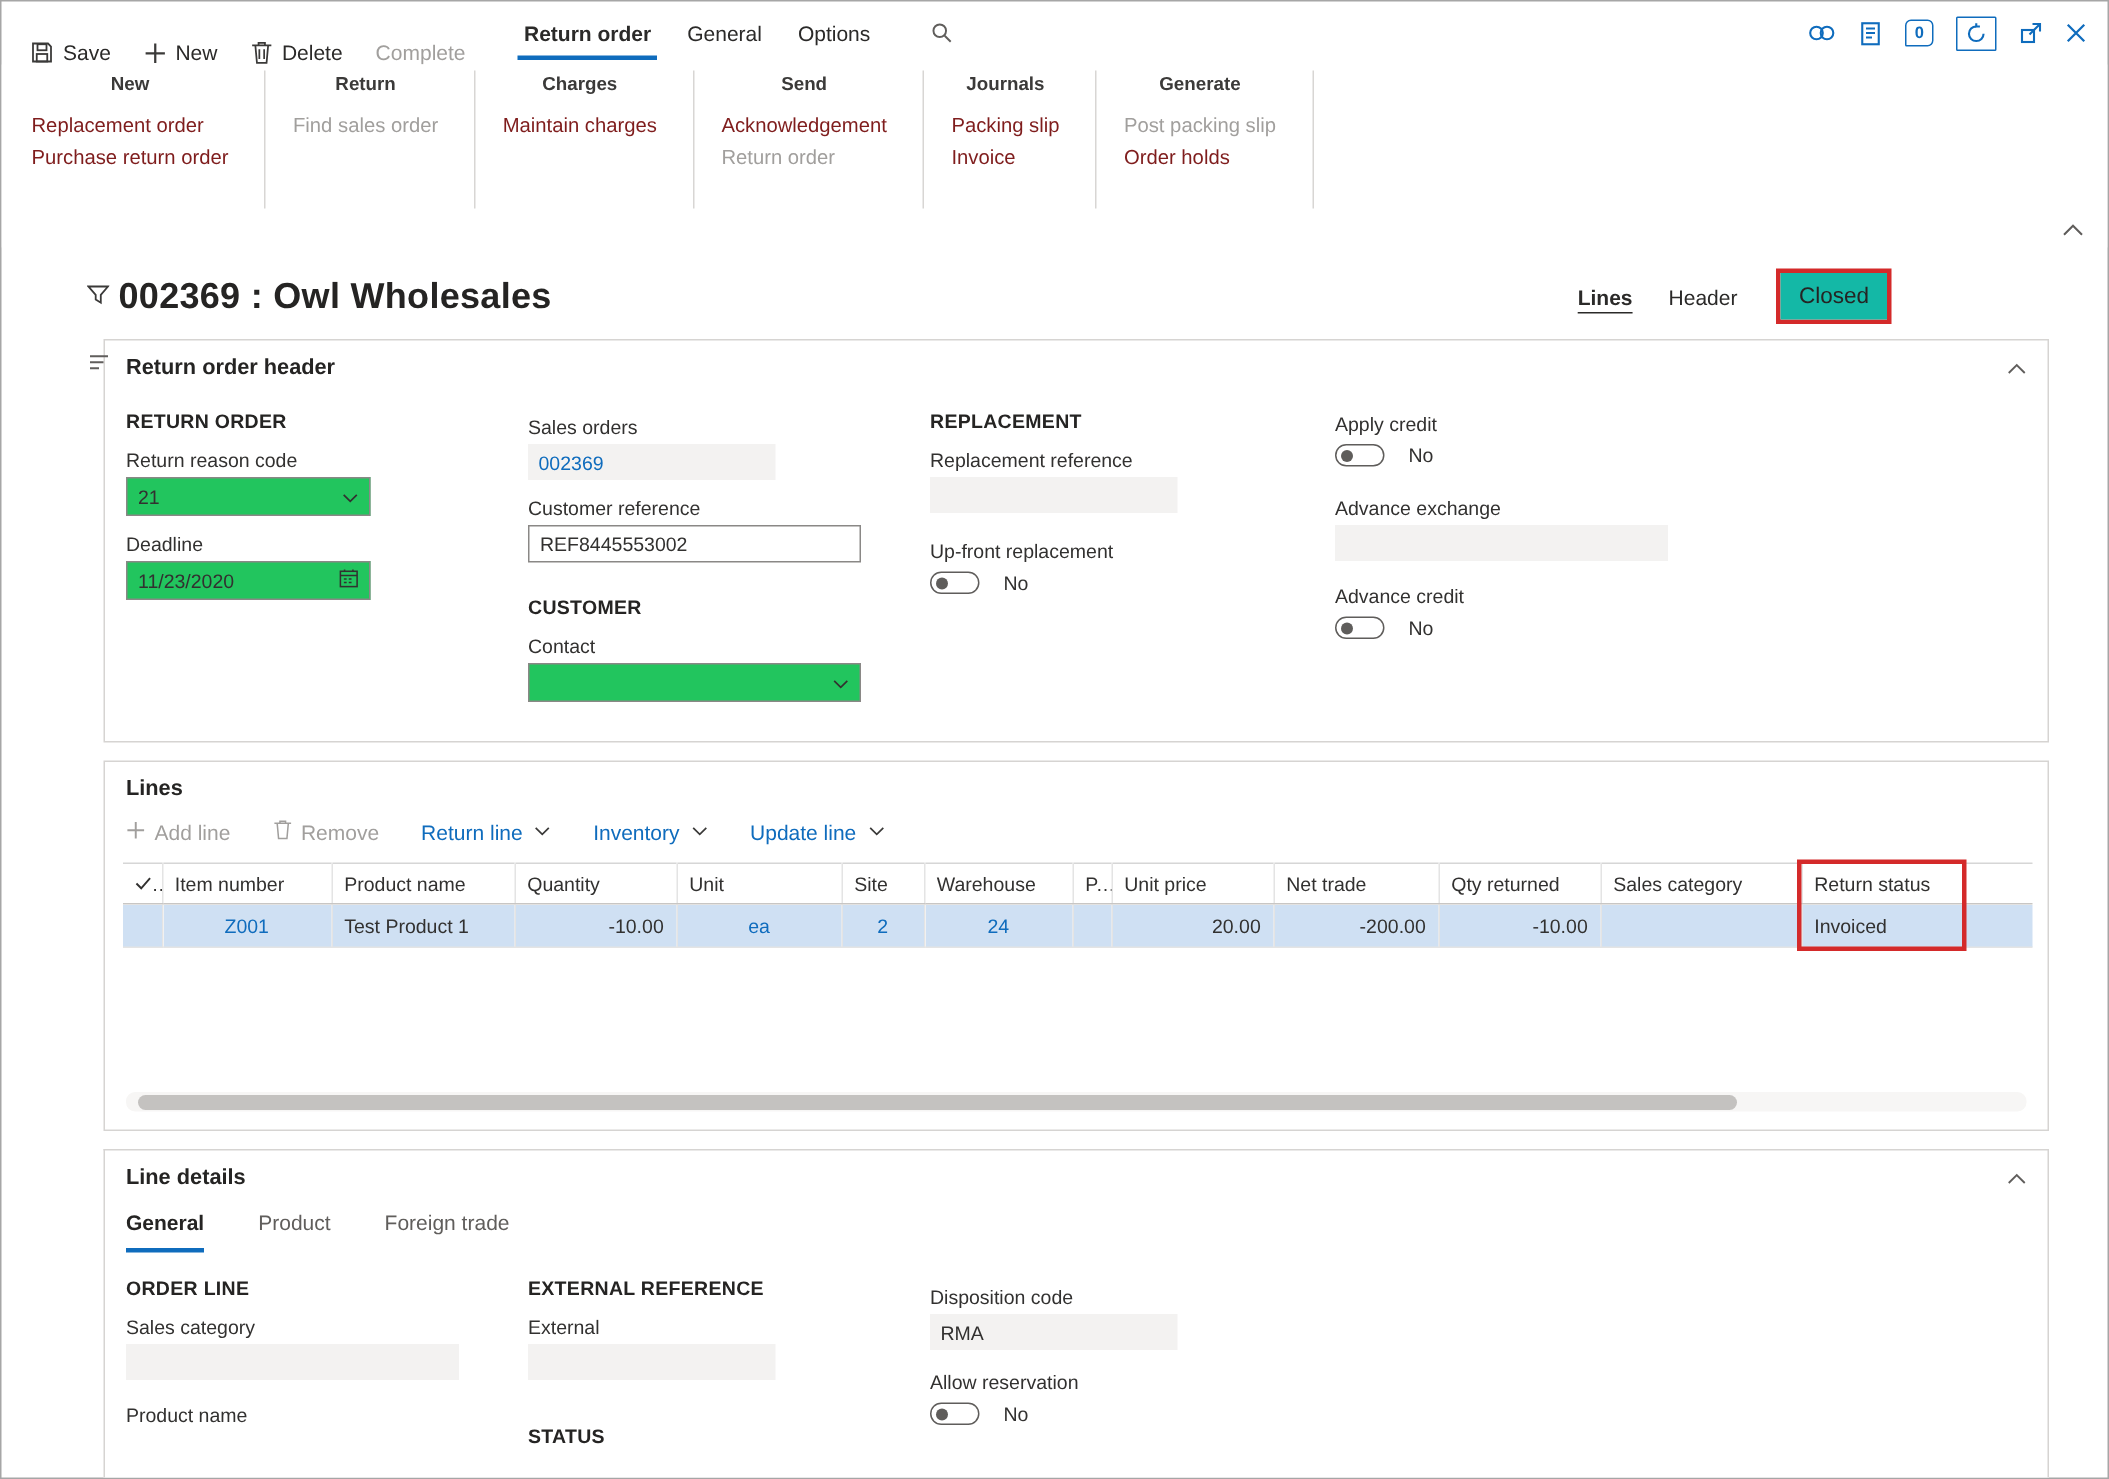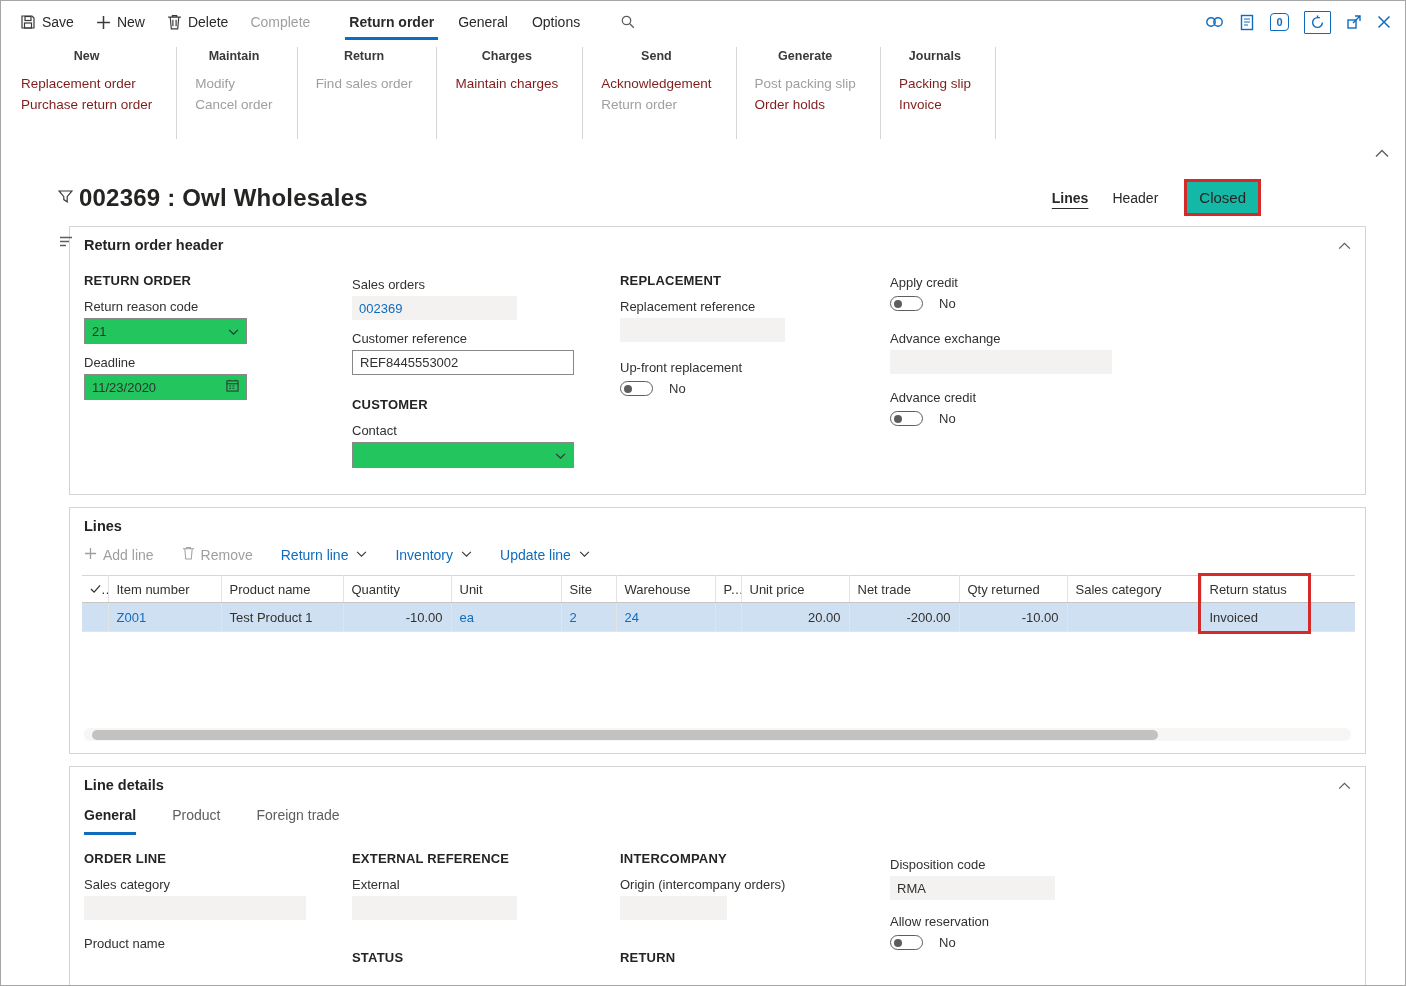--- a/index.html
+++ b/index.html
@@ -11,21 +11,21 @@
     --text:#323130;
   }
   *{box-sizing:border-box;margin:0;padding:0;}
   html,body{width:1406px;height:986px;overflow:hidden;}
   body{font-family:"Liberation Sans",sans-serif;color:var(--text);background:#fff;font-size:13px;}
   .window{width:1406px;height:986px;border:1px solid #a6a6a6;overflow:hidden;position:relative;background:#fff;}
 
   
   .cmdbar{height:42px;display:flex;justify-content:space-between;align-items:stretch;padding:0 14px 0 10px;}
   .cmd-left{display:flex;align-items:center;gap:4px;}
-  .cmd-item{display:flex;align-items:center;gap:6px;padding:0 9px;font-size:14px;color:#2b2a29;background:none;border:none;cursor:pointer;height:100%;font-family:inherit;}
+  .cmd-item{display:flex;align-items:flex-end;gap:6px;padding:0 9px;font-size:14px;color:#2b2a29;background:none;border:none;cursor:pointer;height:100%;font-family:inherit;}
   .cmd-item.disabled{color:var(--disabled_text);cursor:default;}
   .cmd-item svg{display:block;}
   .cmd-tabs{display:flex;margin-left:14px;height:100%;}
   .cmd-tab{display:flex;align-items:center;padding:0 12px;font-size:14px;position:relative;cursor:pointer;color:#2b2a29;}
   .cmd-tab.active{font-weight:700;}
   .cmd-tab.active::after{content:"";position:absolute;left:8px;right:8px;bottom:3px;height:3px;background:var(--accent);}
   .cmd-search{margin-left:16px;display:flex;align-items:center;padding:0 8px;cursor:pointer;}
   .cmd-right{display:flex;align-items:center;gap:15px;color:var(--accent);}
   .cmd-right .ricon{display:flex;align-items:center;justify-content:center;cursor:pointer;}
   .iconbox{border:1px solid var(--accent);padding:3px 5px;border-radius:1px;}
@@ -79,21 +79,21 @@
   .ltool.disabled{color:var(--disabled_text);cursor:default;}
   .ltool.menu{color:var(--accent);}
   .ltool .caret{color:#3b3a39;margin-left:2px;display:flex;}
   .grid-wrap{position:relative;margin:2px 12px 0;}
   table.grid{border-collapse:collapse;table-layout:fixed;width:1273px;border-top:1px solid #d6d6d6;}
   table.grid th{font-weight:400;font-size:13px;color:#323130;text-align:left;padding:4px 8px;height:27px;border-bottom:1px solid #c8c6c4;border-right:1px solid #e4e4e4;overflow:hidden;white-space:nowrap;text-overflow:ellipsis;}
   table.grid td{font-size:13px;padding:4px 8px;height:29px;border-bottom:1px solid #e4e4e4;border-right:1px solid #e4e4e4;overflow:hidden;white-space:nowrap;}
   table.grid th:last-child,table.grid td:last-child{border-right:none;}
   tr.selected td{background:var(--selected_row);}
   .num{text-align:right;}
-  td.linkcell{color:var(--accent);}
+  td.linkcell{color:var(--accent);text-align:center;}
   .red-overlay{position:absolute;left:1116px;top:-2px;width:113px;height:61px;border:3px solid var(--annotation);pointer-events:none;}
   .grid-space{height:96px;}
   .hscroll{margin:0 14px 12px;height:13px;background:#f7f6f5;position:relative;border-radius:6px;}
   .hscroll .thumb{position:absolute;left:8px;top:1.5px;height:10px;width:1066px;background:#c4c2c0;border-radius:5px;cursor:pointer;}
 
   
   .details-card{margin-top:26px;border-bottom:none;}
   .dtabs{display:flex;gap:36px;padding:8px 14px 0;font-size:14px;}
   .dtab{padding-bottom:9px;color:#605e5c;cursor:pointer;}
   .dtab.active{color:#252423;font-weight:600;border-bottom:3px solid var(--accent);}
@@ -189,46 +189,41 @@
     </div>
   </div>
 
   <div class="ribbon">
     <div class="rgroup">
       <div class="rgroup-title">New</div>
       <div class="ritem">Replacement order</div>
       <div class="ritem">Purchase return order</div>
     </div>
     <div class="rgroup">
-      <div class="rgroup-title">Maintain</div>
-      <div class="ritem disabled">Modify</div>
-      <div class="ritem disabled">Cancel order</div>
-    </div>
-    <div class="rgroup">
       <div class="rgroup-title">Return</div>
       <div class="ritem disabled">Find sales order</div>
     </div>
     <div class="rgroup">
       <div class="rgroup-title">Charges</div>
       <div class="ritem">Maintain charges</div>
     </div>
     <div class="rgroup">
       <div class="rgroup-title">Send</div>
       <div class="ritem">Acknowledgement</div>
       <div class="ritem disabled">Return order</div>
     </div>
     <div class="rgroup">
+      <div class="rgroup-title">Journals</div>
+      <div class="ritem">Packing slip</div>
+      <div class="ritem">Invoice</div>
+    </div>
+    <div class="rgroup">
       <div class="rgroup-title">Generate</div>
       <div class="ritem disabled">Post packing slip</div>
       <div class="ritem">Order holds</div>
-    </div>
-    <div class="rgroup">
-      <div class="rgroup-title">Journals</div>
-      <div class="ritem">Packing slip</div>
-      <div class="ritem">Invoice</div>
     </div>
     <span class="ribbon-collapse"><svg width="14" height="9" viewBox="0 0 14 9">
           <path d="M1 7.5L7 1.5l6 6" fill="none" stroke="#605e5c" stroke-width="1.4"></path>
         </svg></span>
   </div>
 
   <div class="content">
 
     <div class="title-row">
       <span><svg width="15" height="15" viewBox="0 0 15 15">
@@ -439,26 +434,20 @@
           <div class="flabel">Sales category</div>
           <div class="readonly w222"></div>
           <div class="flabel" style="margin-top:16px;">Product name</div>
         </div>
         <div class="fcol2">
           <div class="grp-head">EXTERNAL REFERENCE</div>
           <div class="flabel">External</div>
           <div class="readonly w165"></div>
           <div class="grp-head" style="margin-top:30px;">STATUS</div>
         </div>
-        <div class="fcol3">
-          <div class="grp-head">INTERCOMPANY</div>
-          <div class="flabel">Origin (intercompany orders)</div>
-          <div class="readonly w107"></div>
-          <div class="grp-head" style="margin-top:30px;">RETURN</div>
-        </div>
         <div class="fcol4">
           <div class="flabel" style="margin-top:18px;">Disposition code</div>
           <div class="readonly w165">RMA</div>
           <div class="flabel" style="margin-top:14px;">Allow reservation</div>
           <div class="toggle-row">
             <span class="toggle"></span>
             <span class="toggle-val">No</span>
           </div>
         </div>
       </div>

